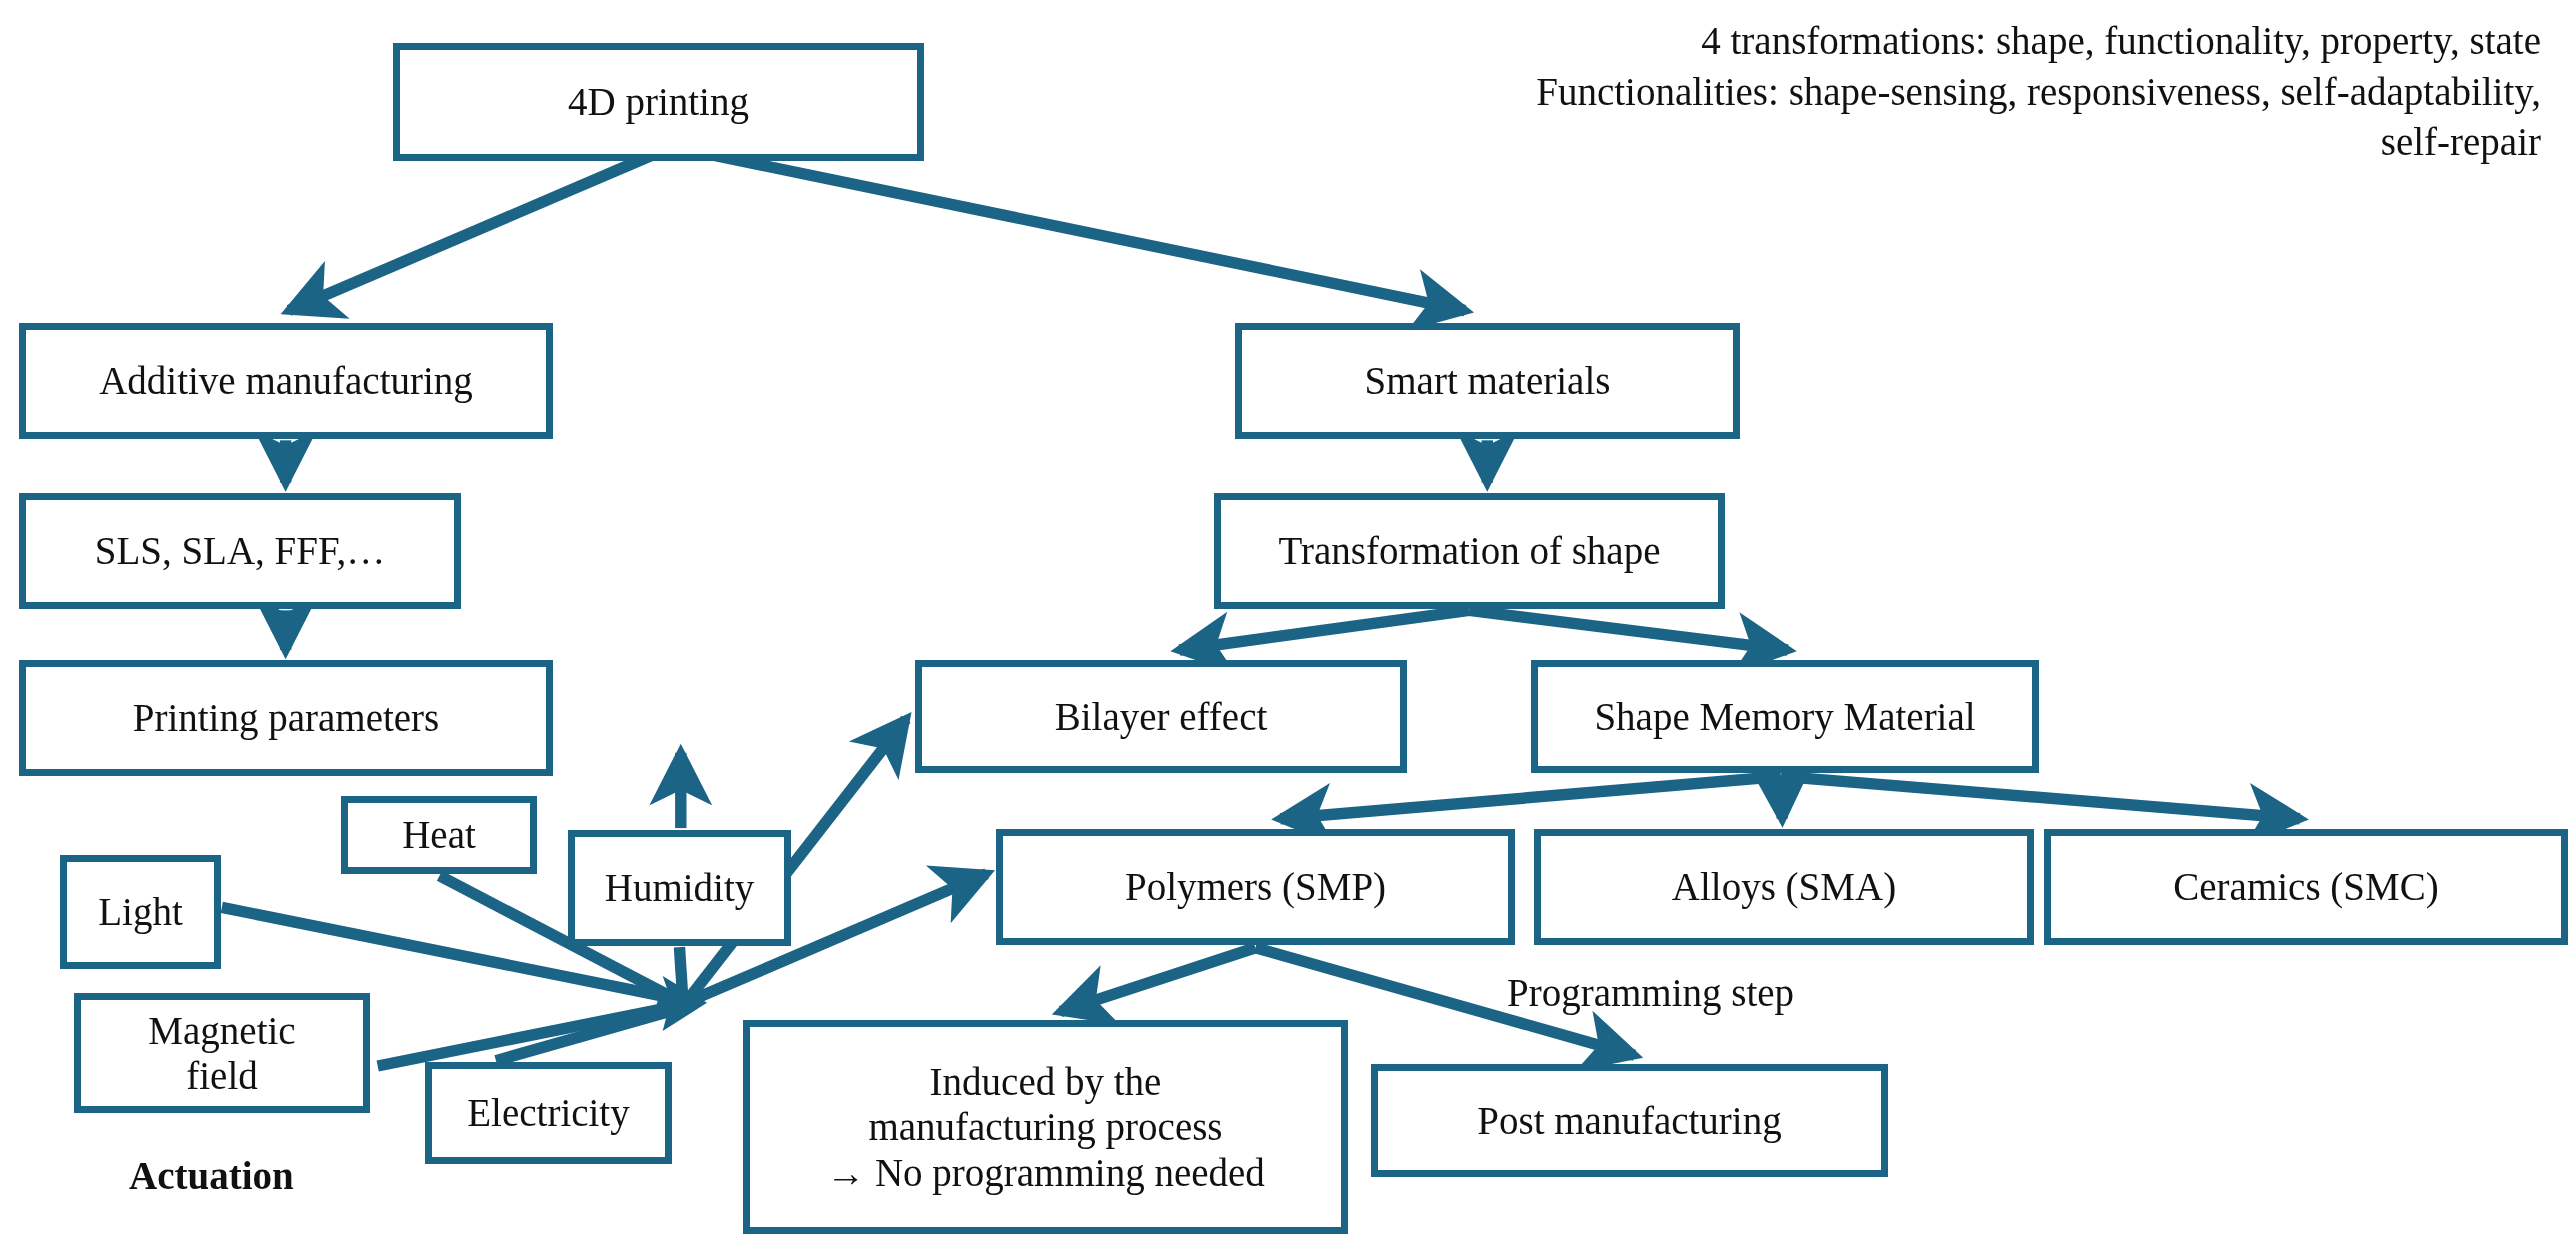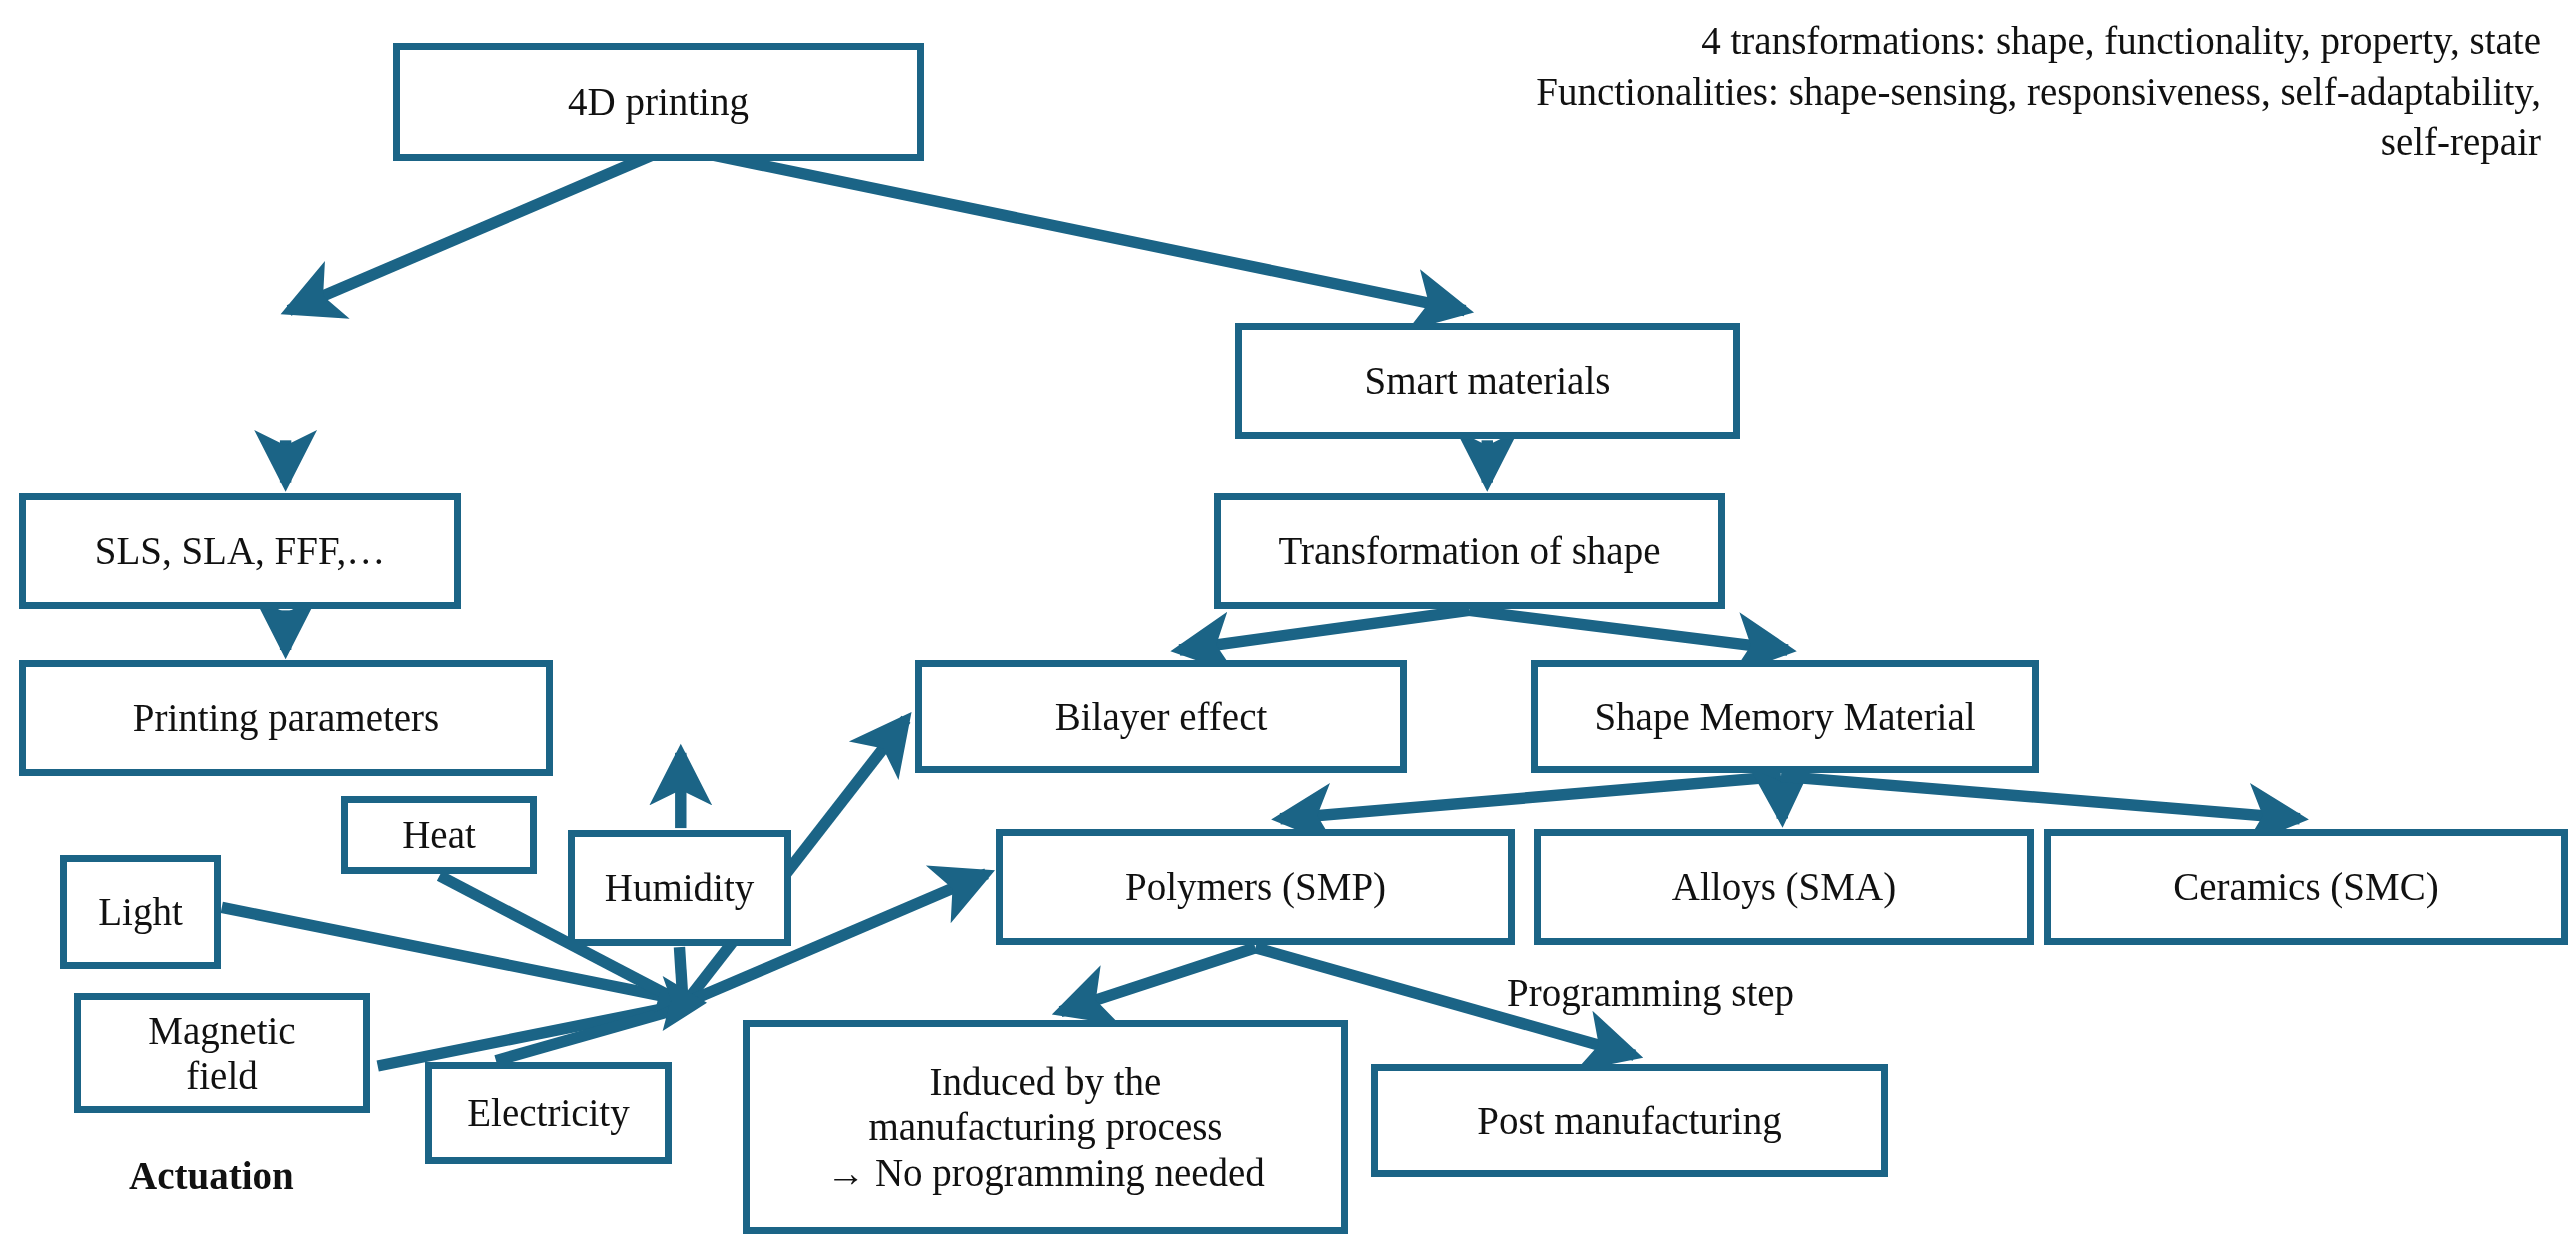--- a/index.html
+++ b/index.html
@@ -97,20 +97,21 @@
       <path d="M 1011,1409 L 1016,1486"></path>
       <path d="M 562,1586 L 1016,1495"></path>
       <path d="M 738,1578 L 1020,1498"></path>
     </g>
     <g fill="#1b6486">
       <path d="M 1052,1492 L 986,1452 L 1000,1492 L 982,1476 L 974,1506 L 996,1496 L 986,1534 Z"></path>
     </g>
   </svg>
 
   <div class="node" style="left:393px;  top:27px;   width:531px; height:118px;margin-top:16px;">4D printing</div>
+  <div class="node" style="left:19px;   top:323px;  width:534px; height:116px;">Additive manufacturing</div>
   <div class="node" style="left:1235px; top:323px;  width:505px; height:116px;">Smart materials</div>
   <div class="node" style="left:19px;   top:493px;  width:442px; height:116px;text-align:right;">SLS, SLA, FFF,…</div>
   <div class="node" style="left:1214px; top:493px;  width:511px; height:116px;">Transformation of shape</div>
   <div class="node" style="left:19px;   top:660px;  width:534px; height:116px;">Printing parameters</div>
   <div class="node" style="left:915px; top:660px;  width:492px; height:113px;">Bilayer effect</div>
   <div class="node" style="left:1531px; top:660px;  width:508px; height:113px;">Shape Memory Material</div>
   <div class="node" style="left:341px;  top:796px; width:196px; height:78px;">Heat</div>
   <div class="node" style="left:568px;  top:830px; width:223px; height:116px;">Humidity</div>
   <div class="node" style="left:60px;   top:855px; width:161px; height:114px;">Light</div>
   <div class="node" style="left:996px; top:829px; width:519px; height:116px;">Polymers (SMP)</div>

